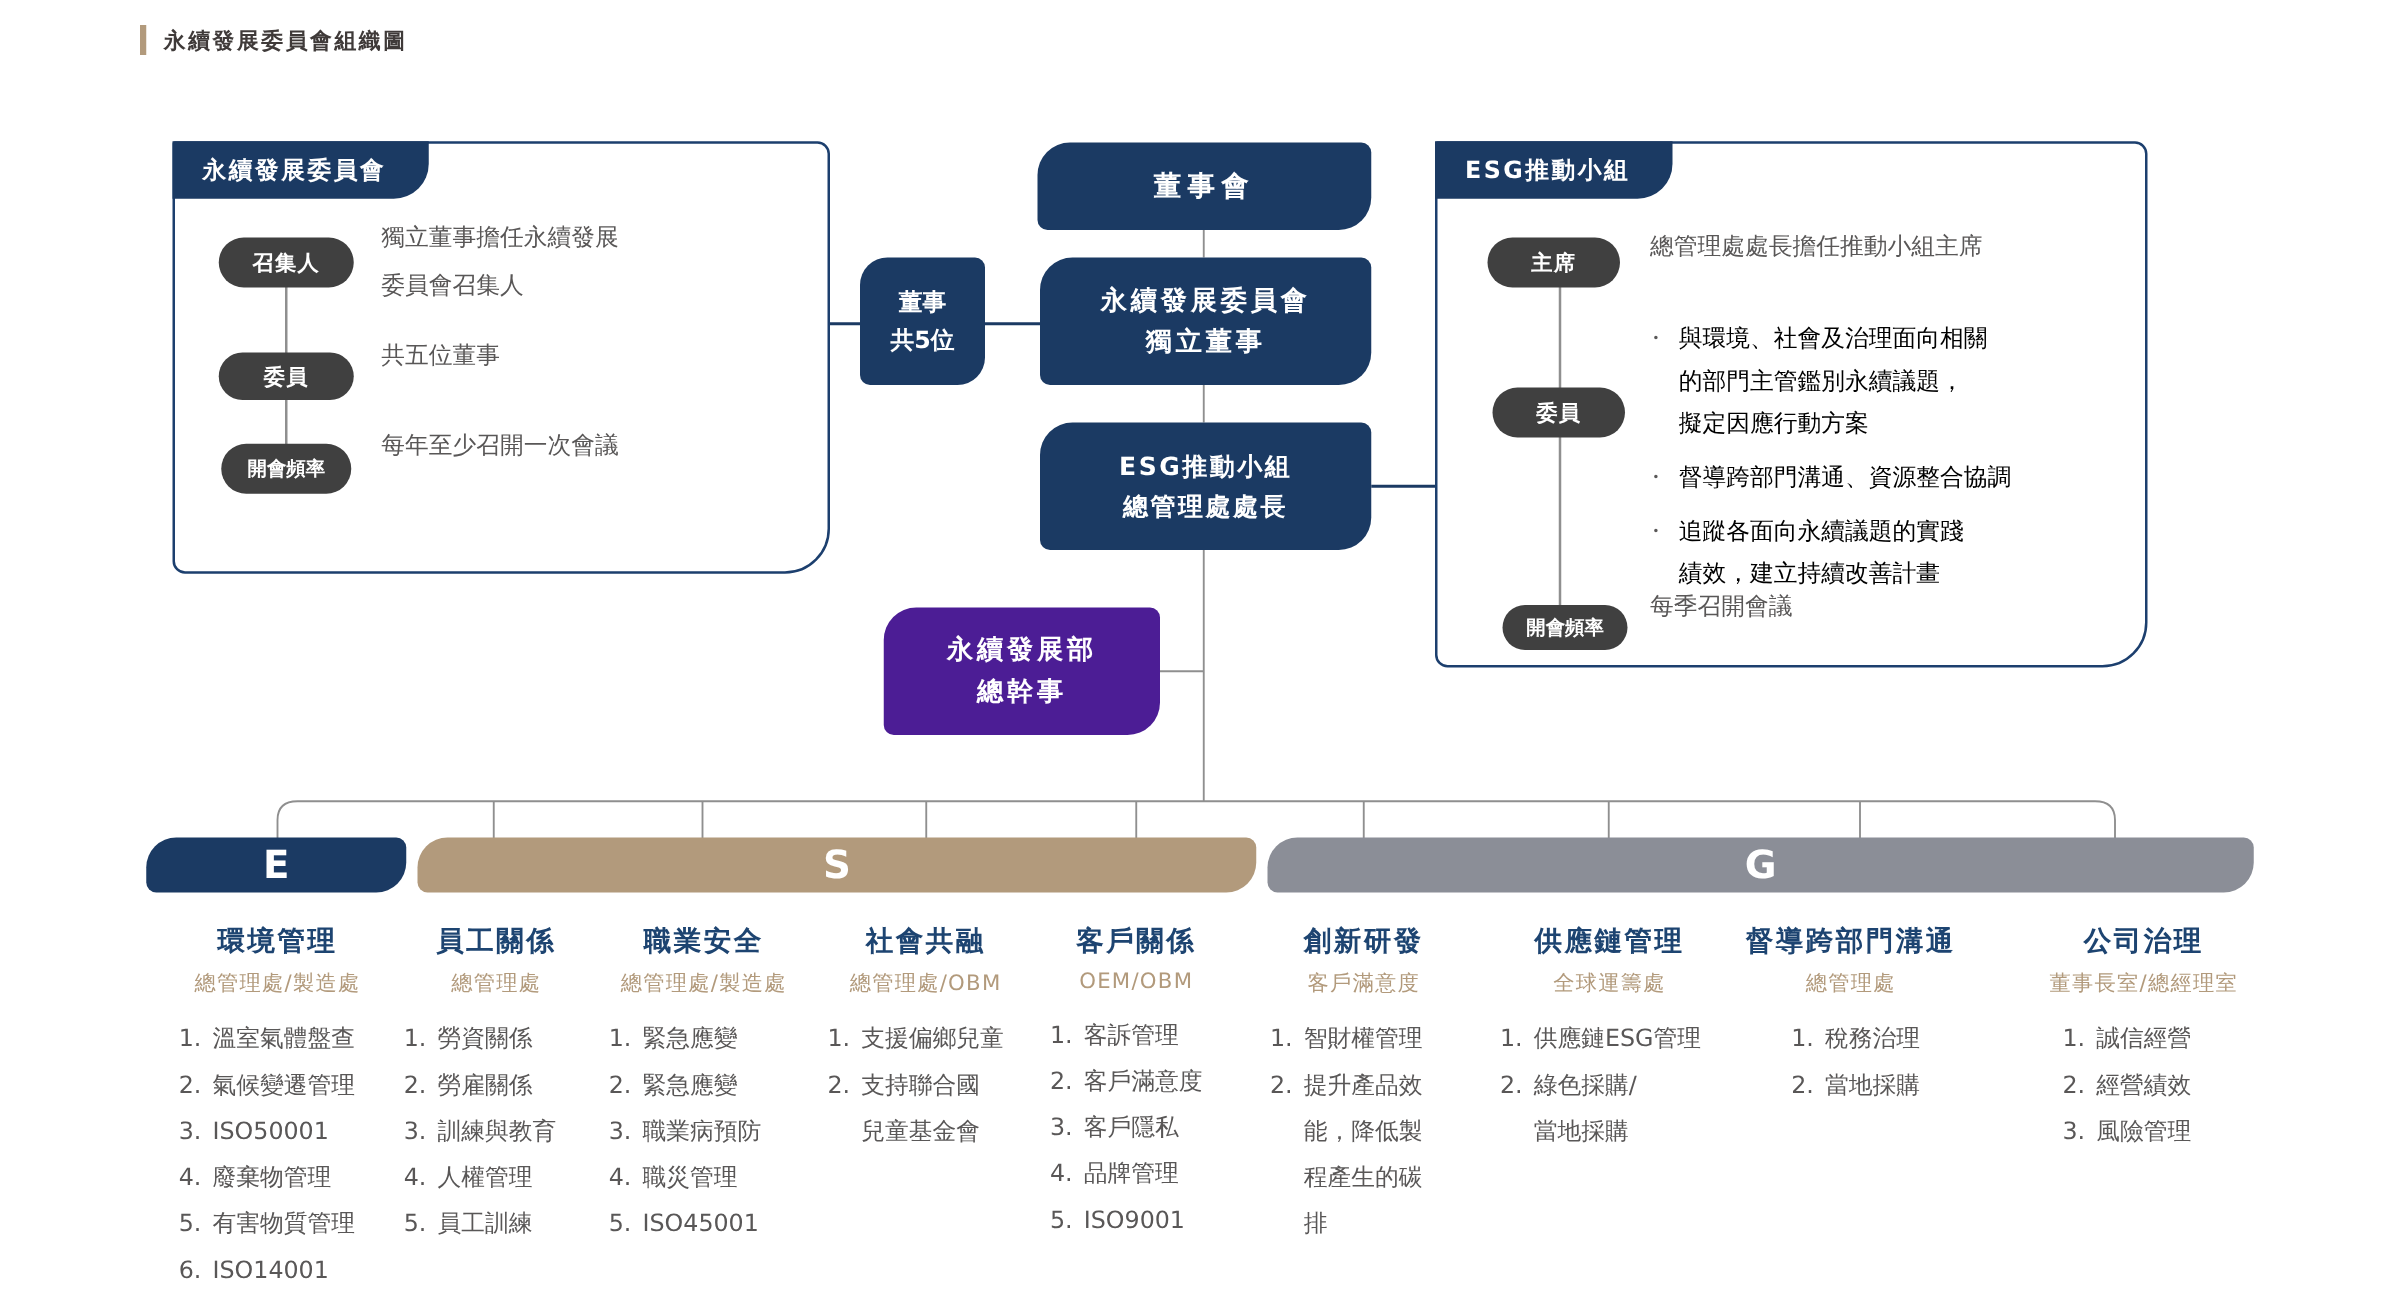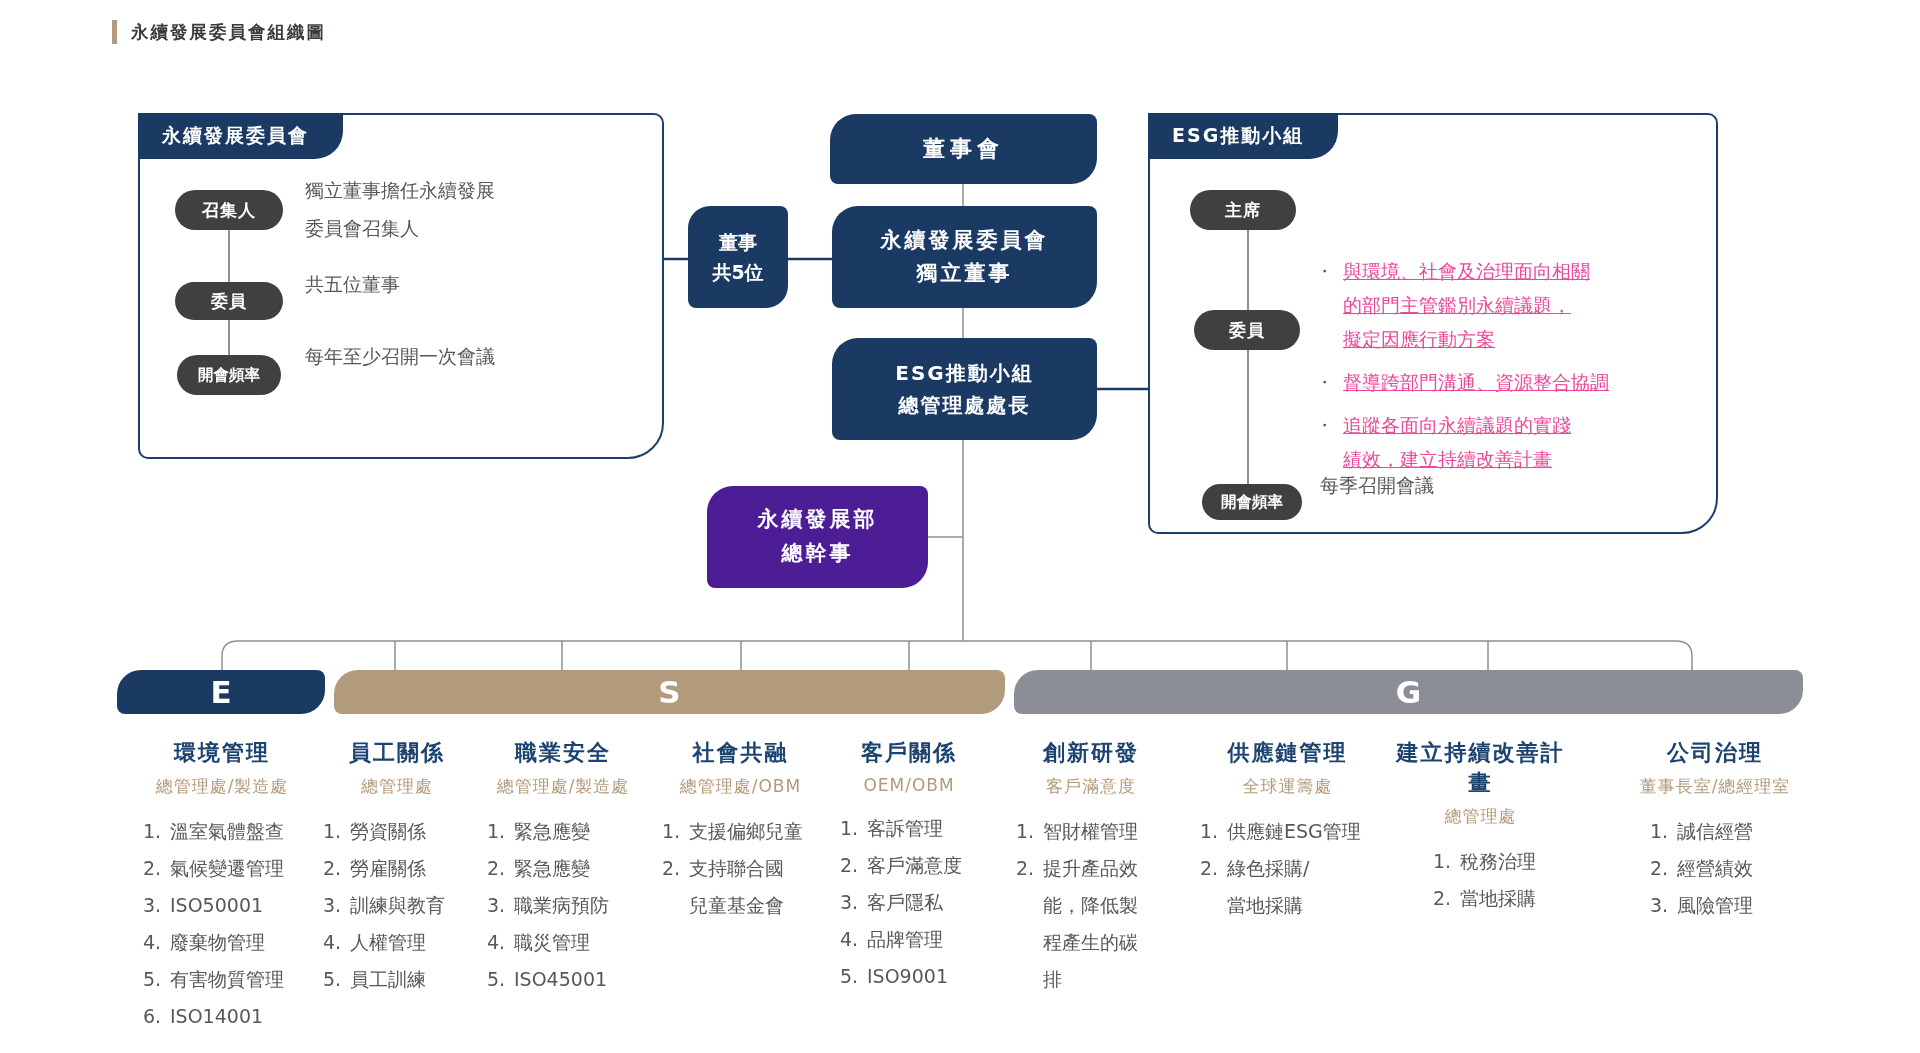--- a/index.html
+++ b/index.html
@@ -40,21 +40,21 @@
   #lp-pill-2{left:37px;top:240px;width:104px;height:40px;font-size:15.5px;letter-spacing:0;}
   #lp-text-2{left:165px;top:222px;}
   
   #rp-line{left:97px;top:95px;height:294px;}
   #rp-pill-0{left:40px;top:75px;width:106px;height:40px;font-size:17px;}
   #rp-text-0{left:170px;top:63px;}
   #rp-pill-1{left:44px;top:195px;width:106px;height:40px;font-size:17px;}
   #rp-bullets{position:absolute;left:166px;top:139px;width:380px;z-index:2;}
   .bullet{display:flex;margin-bottom:9px;}
   .bdot{width:27px;flex:none;font-size:17px;color:#595757;line-height:34px;}
-  .btxt{font-size:19px;line-height:34px;color:#ec4899;white-space:pre-line;text-decoration:underline;}
+  .btxt{font-size:19px;line-height:34px;color:#000000;white-space:pre-line;}
   #rp-pill-2{left:52px;top:369px;width:100px;height:36px;font-size:15.5px;letter-spacing:0;}
   #rp-text-2{left:170px;top:351px;}
   
   .bar{position:absolute;top:670px;height:44px;color:#fff;display:flex;align-items:center;justify-content:center;
     font-size:31px;font-weight:700;border-radius:24px 8px 24px 8px;}
   #bar-e{left:117px;width:208px;background:#1b3a63;}
   #bar-s{left:334px;width:671px;background:#b29a7c;}
   #bar-g{left:1014px;width:789px;background:#8b8e97;}
   
   .col{position:absolute;top:738px;}
@@ -125,20 +125,21 @@
     <div class="pill" id="lp-pill-1">委員</div>
     <div class="ptext" id="lp-text-1">共五位董事</div>
     <div class="pill" id="lp-pill-2">開會頻率</div>
     <div class="ptext" id="lp-text-2">每年至少召開一次會議</div>
   </div>
 
   <div class="panel" id="right-panel">
     <div class="panel-tab">ESG推動小組</div>
     <div class="pline" id="rp-line"></div>
     <div class="pill" id="rp-pill-0">主席</div>
+    <div class="ptext" id="rp-text-0">總管理處處長擔任推動小組主席</div>
     <div class="pill" id="rp-pill-1">委員</div>
     <div id="rp-bullets">
       <div class="bullet">
         <span class="bdot">・</span>
         <span class="btxt">與環境、社會及治理面向相關
 的部門主管鑑別永續議題，
 擬定因應行動方案</span>
       </div>
       <div class="bullet">
         <span class="bdot">・</span>
@@ -308,21 +309,21 @@
             <span class="itxt">供應鏈ESG管理</span>
           </div>
           <div class="item">
             <span class="inum">2.</span>
             <span class="itxt">綠色採購/
 當地採購</span>
           </div>
         </div>
       </div>
       <div class="col col-7">
-        <div class="col-title">建立持續改善計畫</div>
+        <div class="col-title">督導跨部門溝通</div>
         <div class="col-dept">總管理處</div>
         <div class="col-list">
           <div class="item">
             <span class="inum">1.</span>
             <span class="itxt">稅務治理</span>
           </div>
           <div class="item">
             <span class="inum">2.</span>
             <span class="itxt">當地採購</span>
           </div>

